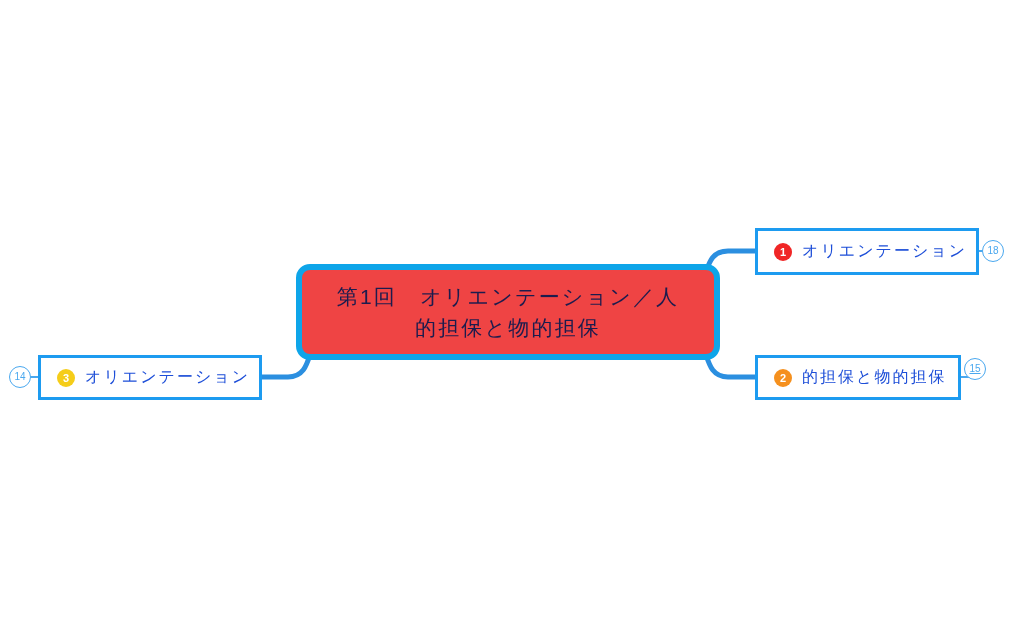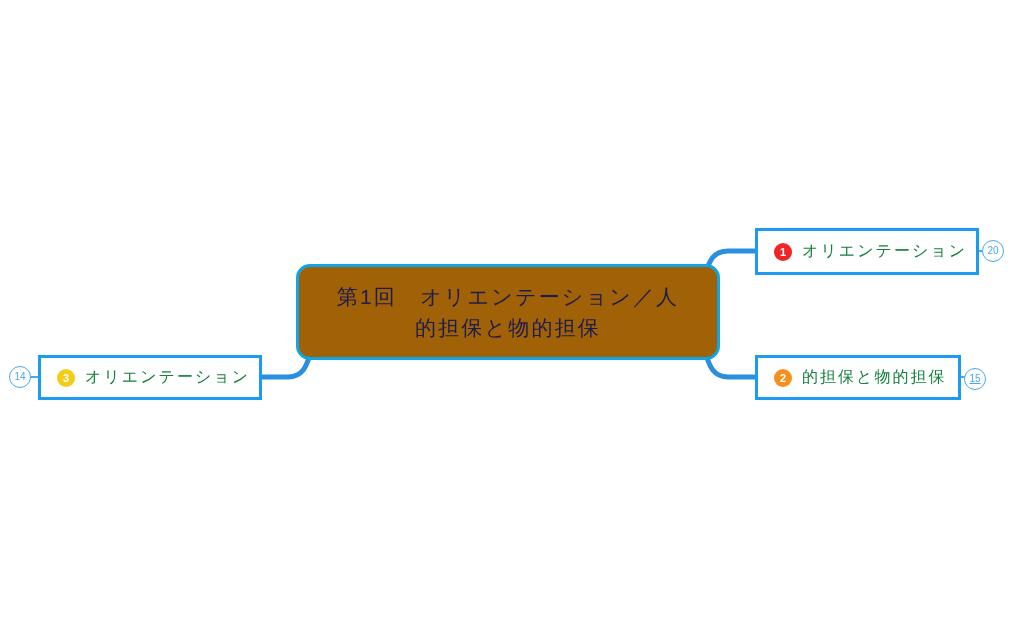--- a/index.html
+++ b/index.html
@@ -25,23 +25,23 @@
   }
 
   
   .central-node {
     position: absolute;
     left: 296px;
     top: 264px;
     width: 424px;
     height: 96px;
     box-sizing: border-box;
-    border: 3px solid #0ea5e9;
+    border: 6px solid #0ea5e9;
     border-radius: 14px;
-    background: #a16207;
+    background: #ef4444;
     display: flex;
     align-items: center;
     justify-content: center;
     z-index: 5;
   }
   .central-text {
     color: #1c1c4e;
     font-size: 21px;
     line-height: 1.5;
     letter-spacing: 2.2px;
@@ -61,21 +61,21 @@
     z-index: 5;
   }
   .branch-inner {
     display: flex;
     align-items: center;
     padding: 0 16px;
     width: 100%;
     box-sizing: border-box;
   }
   .branch-label {
-    color: #15803d;
+    color: #1d4ed8;
     font-size: 16px;
     letter-spacing: 2.0px;
     white-space: nowrap;
   }
 
   
   .num-bullet {
     flex: 0 0 auto;
     width: 18px;
     height: 18px;
@@ -134,30 +134,30 @@
 的担保と物的担保</div>
   </div>
 
   <div class="branch-node" style="left:755px; top:228px; width:224px; height:47px;">
     <div class="branch-inner">
       <span class="num-bullet num-red">1</span>
       <span class="branch-label">オリエンテーション</span>
     </div>
   </div>
   <div class="badge-stub" style="left:979px; top:250px; width:9px;"></div>
-  <div class="count-badge" style="left:982px; top:240px;">20</div>
+  <div class="count-badge" style="left:982px; top:240px;">18</div>
 
   <div class="branch-node" style="left:755px; top:355px; width:206px; height:45px;">
     <div class="branch-inner">
       <span class="num-bullet num-orange">2</span>
       <span class="branch-label">的担保と物的担保</span>
     </div>
   </div>
   <div class="badge-stub" style="left:961px; top:376px; width:9px;"></div>
-  <div class="count-badge" style="left:964px; top:368px;text-decoration:underline;">15</div>
+  <div class="count-badge" style="left:964px; top:358px;text-decoration:underline;">15</div>
 
   <div class="branch-node" style="left:38px; top:355px; width:224px; height:45px;">
     <div class="branch-inner">
       <span class="num-bullet num-yellow">3</span>
       <span class="branch-label">オリエンテーション</span>
     </div>
   </div>
   <div class="badge-stub" style="left:30px; top:376px; width:9px;"></div>
   <div class="count-badge" style="left:9px; top:366px;">14</div>
 

